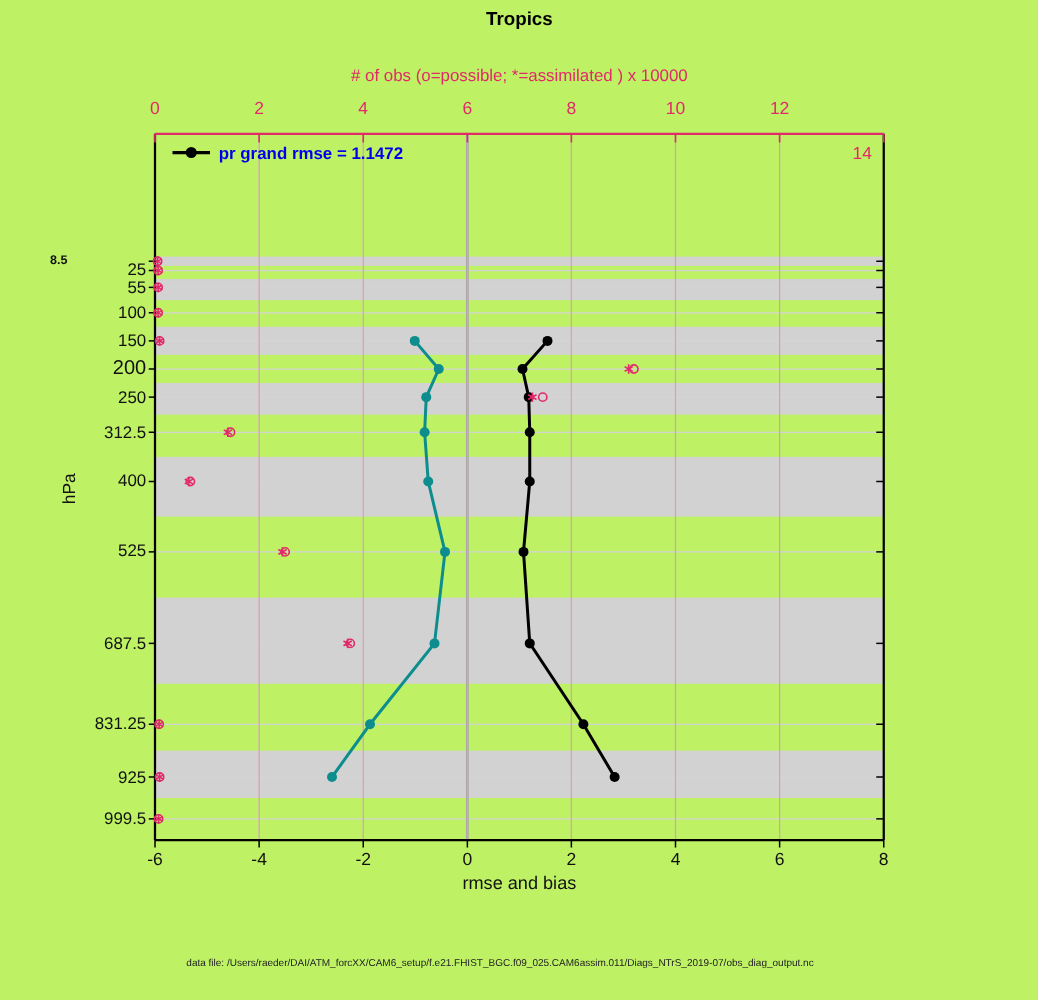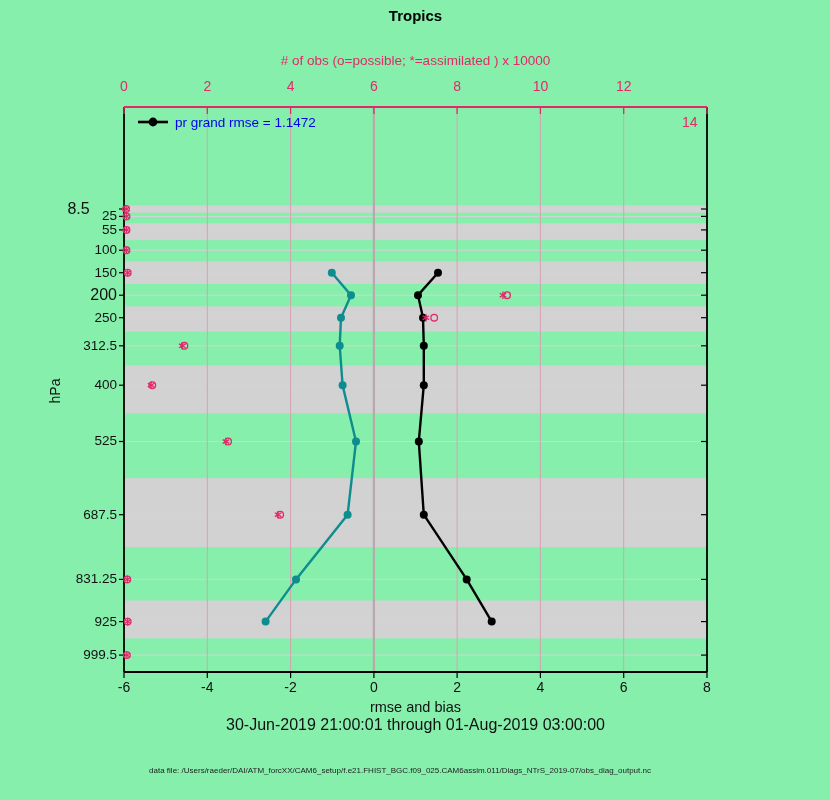--- a/index.html
+++ b/index.html
@@ -1,27 +1,27 @@
 <!DOCTYPE html>
 <html><head>
 <meta charset="utf-8">
 <style>
   html,body{margin:0;padding:0;background:#fff;}
-  .figure{position:relative;width:830px;height:800px;background:#86efac;
+  .figure{position:relative;width:830px;height:800px;background:#bef264;
           font-family:"Liberation Sans",sans-serif;overflow:hidden;}
   .title-region{position:absolute;left:124px;top:7px;width:583px;text-align:center;
                 font-size:15px;font-weight:bold;color:#000;}
   .title-variable{position:absolute;left:124px;top:26px;width:583px;text-align:center;
                   font-size:16px;font-weight:bold;color:#000;letter-spacing:.2px;}
   .top-axis-label{position:absolute;left:124px;top:53px;width:583px;text-align:center;
                   font-size:13.5px;color:#e2296a;}
   .legend{position:absolute;left:137px;top:113px;}
   .legend-row{display:flex;align-items:center;height:18px;}
   .legend-row svg{width:32px;height:12px;margin-right:6px;flex:0 0 auto;}
-  .legend-row span{font-size:13.5px;color:#0000ee;white-space:nowrap;}
+  .legend-row span{font-size:13.5px;color:#0000ee;white-space:nowrap;font-weight:bold;}
   .y-axis-label{position:absolute;left:37px;top:381px;width:40px;height:20px;text-align:center;
                 transform:rotate(-90deg);font-size:14px;color:#111;}
   .bottom-axis-label{position:absolute;left:124px;top:699px;width:583px;text-align:center;
                      font-size:14.5px;color:#111;}
   .date-range{position:absolute;left:84px;top:716px;width:663px;text-align:center;
               font-size:16px;color:#111;}
   .data-file{position:absolute;left:0px;top:766px;width:800px;text-align:center;
              font-size:8px;color:#222;white-space:nowrap;}
   .tick-label{position:absolute;font-size:14px;height:16px;line-height:16px;
               color:#111;white-space:nowrap;}
@@ -200,21 +200,21 @@
       <div class="tick-label" style="left: 598.714px; top: 78px; width: 50px; text-align: center; color: rgb(226, 41, 106);">12</div>
       <div class="tick-label" style="left: 682px; top: 78px; width: 50px; text-align: left; color: rgb(226, 41, 106); margin-top: 36px;">14</div>
       <div class="tick-label" style="left: 99px; top: 679px; width: 50px; text-align: center;">-6</div>
       <div class="tick-label" style="left: 182.286px; top: 679px; width: 50px; text-align: center;">-4</div>
       <div class="tick-label" style="left: 265.571px; top: 679px; width: 50px; text-align: center;">-2</div>
       <div class="tick-label" style="left: 348.857px; top: 679px; width: 50px; text-align: center;">0</div>
       <div class="tick-label" style="left: 432.143px; top: 679px; width: 50px; text-align: center;">2</div>
       <div class="tick-label" style="left: 515.429px; top: 679px; width: 50px; text-align: center;">4</div>
       <div class="tick-label" style="left: 598.714px; top: 679px; width: 50px; text-align: center;">6</div>
       <div class="tick-label" style="left: 682px; top: 679px; width: 50px; text-align: center;">8</div>
-      <div class="tick-label" style="left: 40px; top: 200.97px; width: 77px; text-align: center; font-size: 16px;">8.5</div>
+      <div class="tick-label" style="left: 40px; top: 200.97px; width: 77px; text-align: left; font-size: 10px; font-weight: bold;">8.5</div>
       <div class="tick-label" style="left: 40px; top: 208.398px; width: 77px; text-align: right; font-size: 13.5px;">25</div>
       <div class="tick-label" style="left: 40px; top: 221.904px; width: 77px; text-align: right; font-size: 13.5px;">55</div>
       <div class="tick-label" style="left: 40px; top: 242.163px; width: 77px; text-align: right; font-size: 13.5px;">100</div>
       <div class="tick-label" style="left: 40px; top: 264.673px; width: 77px; text-align: right; font-size: 13.5px;">150</div>
       <div class="tick-label" style="left: 40px; top: 287.183px; width: 77px; text-align: right; font-size: 16px;">200</div>
       <div class="tick-label" style="left: 40px; top: 309.693px; width: 77px; text-align: right; font-size: 13.5px;">250</div>
       <div class="tick-label" style="left: 40px; top: 337.831px; width: 77px; text-align: right; font-size: 13.5px;">312.5</div>
       <div class="tick-label" style="left: 40px; top: 377.223px; width: 77px; text-align: right; font-size: 13.5px;">400</div>
       <div class="tick-label" style="left: 40px; top: 433.498px; width: 77px; text-align: right; font-size: 13.5px;">525</div>
       <div class="tick-label" style="left: 40px; top: 506.655px; width: 77px; text-align: right; font-size: 13.5px;">687.5</div>
@@ -228,16 +228,15 @@
       <svg viewBox="0 0 32 12">
         <line x1="1" y1="6" x2="31" y2="6" stroke-width="2.6" stroke="#000000"></line>
         <circle cx="16" cy="6" r="4.4" fill="#000000"></circle>
       </svg>
       <span>pr grand rmse = 1.1472</span>
     </div>
   </div>
 
   <div class="y-axis-label">hPa</div>
   <div class="bottom-axis-label">rmse and bias</div>
-  <div class="date-range">30-Jun-2019 21:00:01 through 01-Aug-2019 03:00:00</div>
   <div class="data-file">data file: /Users/raeder/DAI/ATM_forcXX/CAM6_setup/f.e21.FHIST_BGC.f09_025.CAM6assim.011/Diags_NTrS_2019-07/obs_diag_output.nc</div>
 
 </div>
 
 </body></html>

